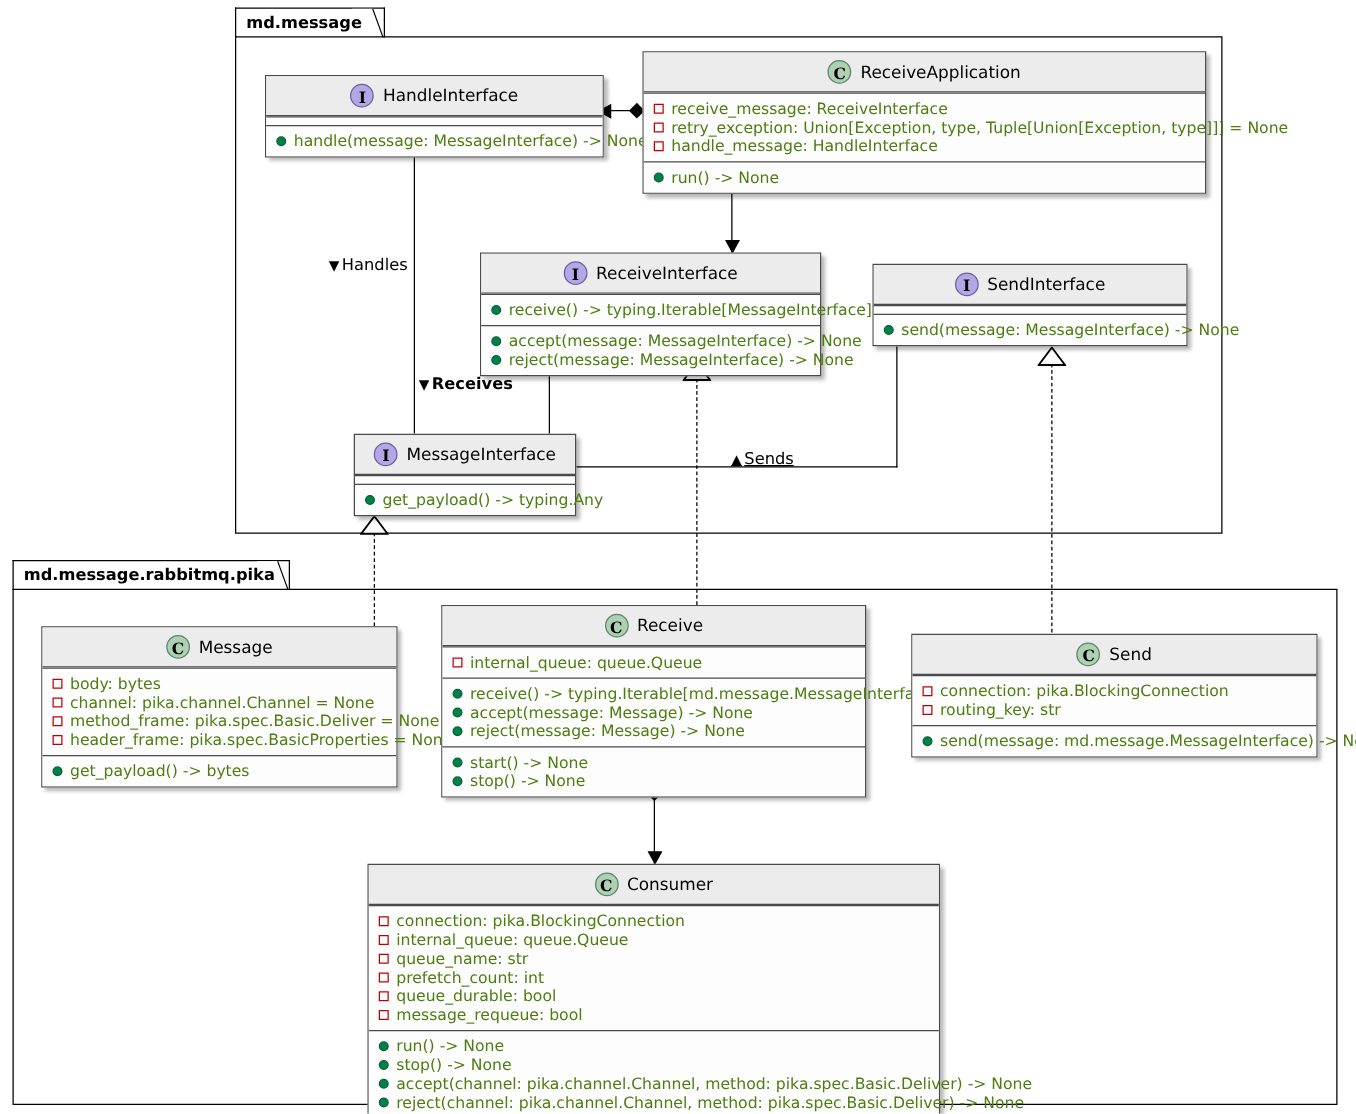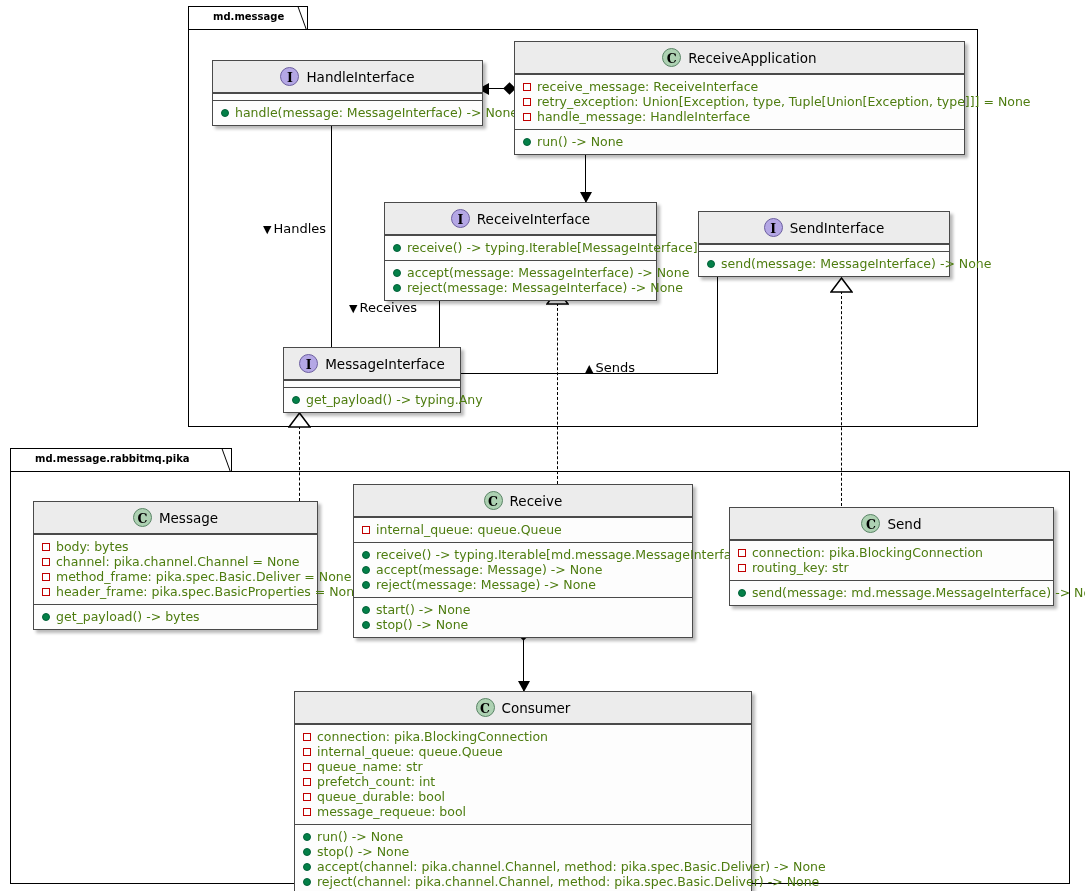--- a/index.html
+++ b/index.html
@@ -26,24 +26,24 @@
     border: 1.5px solid #000000;
     background: transparent;
   }
   .pkg-tab {
     position: absolute;
     box-sizing: border-box;
     border: 1.5px solid #000000;
     border-bottom: none;
     background: #ffffff;
     font-weight: bold;
-    font-size: 10px;
+    font-size: 13px;
     color: #000000;
     line-height: 1;
-    padding: 5px 22px 5px 24px;
+    padding: 5px 22px 5px 8px;
     white-space: nowrap;
   }
   .pkg-tab::after {
     content: "";
     position: absolute;
     right: 0px;
     top: 0px;
     bottom: 0px;
     width: 16px;
     background: #ffffff;
@@ -191,26 +191,26 @@
 
   <div class="ln h" style="left:483px; top:88px; width:32px;"></div>
   <div class="diamond" style="left:505px; top:84px;"></div>
   <div class="arrow-left" style="left:478px; top:83px;"></div>
 
   <div class="ln v" style="left:585px; top:143px; height:60px;"></div>
   <div class="diamond" style="left:581px; top:141px;"></div>
   <div class="arrow-down" style="left:580px; top:192px;"></div>
 
   <div class="ln v" style="left:331px; top:121px; height:226px;"></div>
-  <div class="edge-label" style="left:263px; top:221px;">
+  <div class="edge-label" style="left:263px; top:205px;">
     <span class="tri-marker">▼</span><span>Handles</span>
   </div>
 
   <div class="ln v" style="left:439px; top:288px; height:59px;"></div>
-  <div class="edge-label" style="left:349px; top:300px;">
+  <div class="edge-label" style="left:335px; top:300px;font-weight:bold;">
     <span class="tri-marker">▼</span><span>Receives</span>
   </div>
 
   <div class="ln h" style="left:461px; top:373px; width:257px;"></div>
   <div class="ln v" style="left:717px; top:277px; height:97px;"></div>
   <div class="edge-label" style="left:585px; top:360px;text-decoration:underline;">
     <span class="tri-marker">▲</span><span>Sends</span>
   </div>
 
   <div class="ln dash-v" style="left:299px; top:426px; height:75px;"></div>

